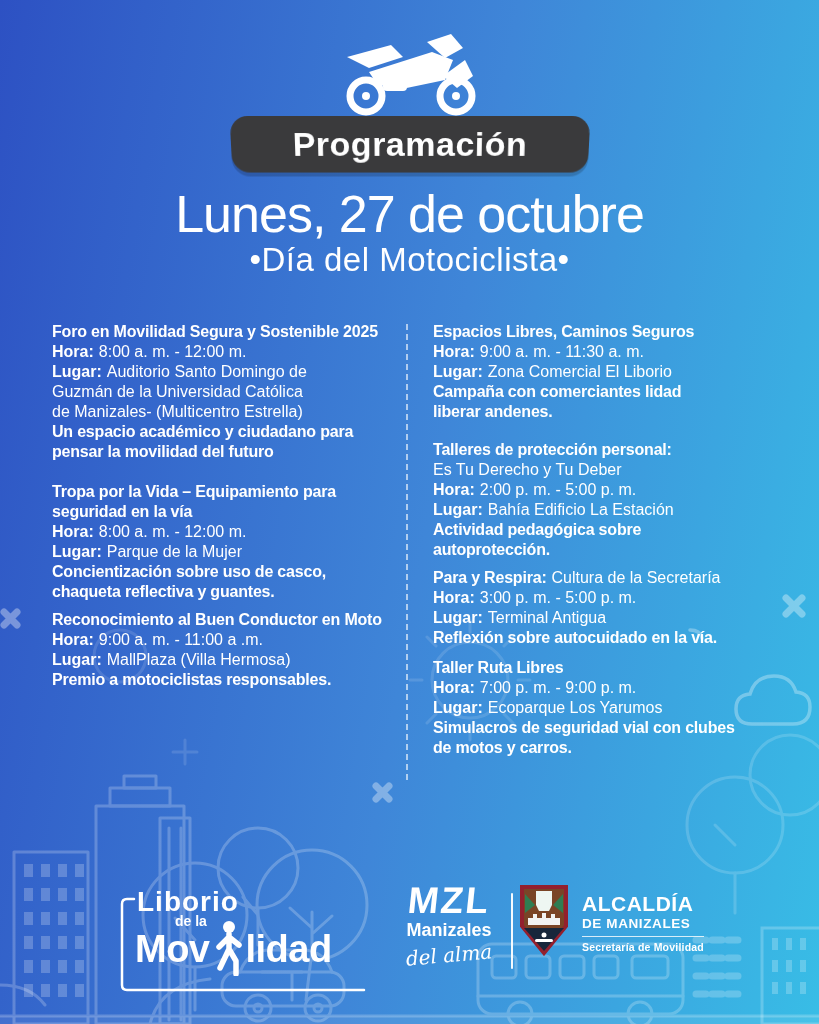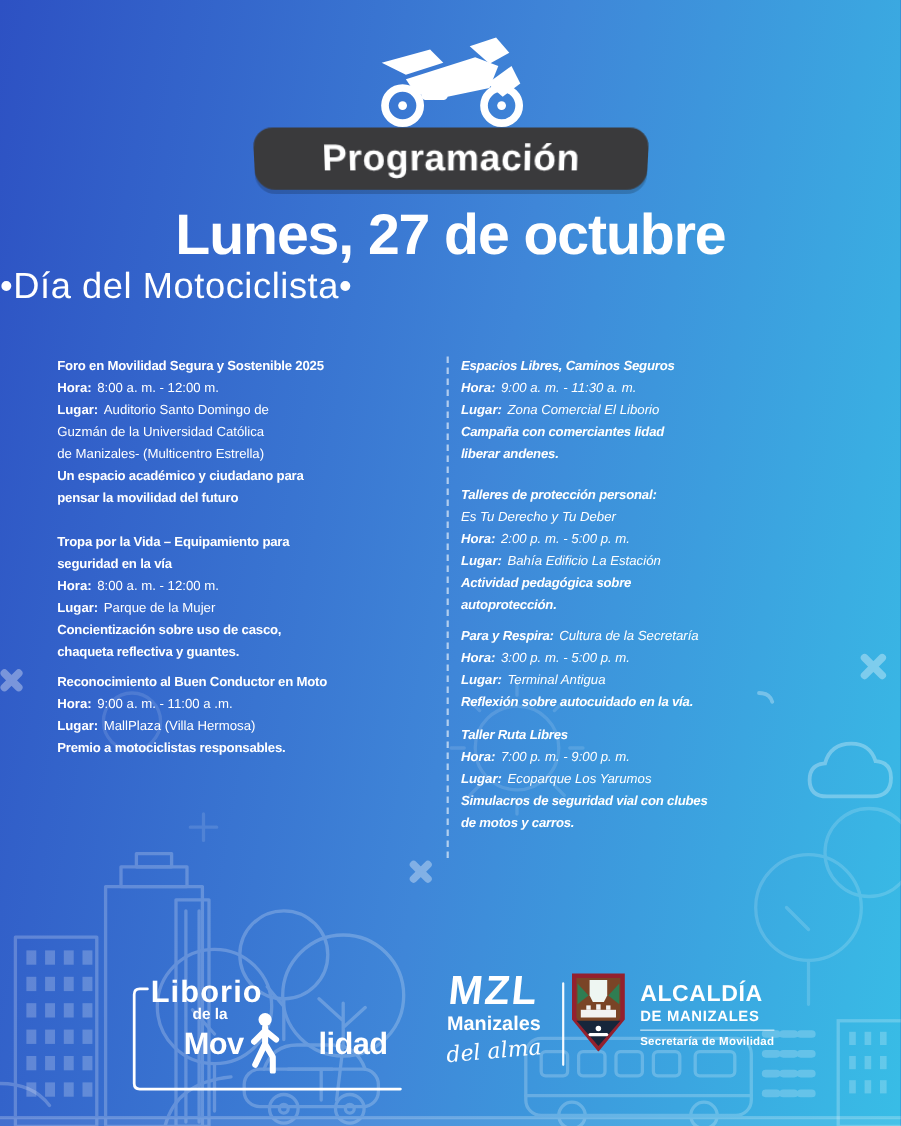--- a/index.html
+++ b/index.html
@@ -13,48 +13,48 @@
   
   .moto{position:absolute;left:50%;top:32px;transform:translateX(-50%);}
   .badge{
     position:absolute;left:50%;top:116px;transform:translateX(-50%) perspective(420px) rotateX(-7deg);
     width:358px;height:57px;background:#3a3a3c;border-radius:18px;
     display:flex;align-items:center;justify-content:center;
     box-shadow:0 4px 0 rgba(0,0,0,.18);
   }
   .badge-text{font-size:34px;font-weight:700;letter-spacing:.5px;}
   .title{position:absolute;left:0;right:0;top:184px;text-align:center;
-    font-size:52px;font-weight:700;letter-spacing:-1px;}
-  .subtitle{position:absolute;left:0;right:0;top:241px;text-align:left;
+    font-size:52px;font-weight:400;letter-spacing:-1px;}
+  .subtitle{position:absolute;left:0;right:0;top:241px;text-align:center;
     font-size:33px;font-weight:400;letter-spacing:.5px;}
   
-  .col{position:absolute;top:322px;font-size:12px;line-height:20px;}
+  .col{position:absolute;top:322px;font-size:16px;line-height:20px;}
   .col-left{left:52px;width:352px;}
-  .col-right{left:419px;width:360px;font-style:italic;}
+  .col-right{left:433px;width:360px;}
   .v-divider{position:absolute;left:406px;top:324px;height:456px;width:0;
     border-left:2px dashed rgba(255,255,255,.6);}
   .event{margin-bottom:20px;}
   .col-left .event:nth-child(2){margin-bottom:8px;}
   .col-left .event:nth-child(3){margin-bottom:14px;}
   .col-right .event:nth-child(1){margin-bottom:18px;}
   .col-right .event:nth-child(2){margin-bottom:8px;}
   .col-right .event:nth-child(3){margin-bottom:10px;}
   .heading{font-weight:700;white-space:pre-line;letter-spacing:-.2px;}
   .extra-block{display:block;font-weight:400;letter-spacing:0;}
   .extra-inline{font-weight:400;margin-left:5px;letter-spacing:0;}
   .line .lbl{font-weight:700;margin-right:5px;}
   .line .val{font-weight:400;white-space:pre-line;}
   .note{font-weight:700;white-space:pre-line;letter-spacing:-.2px;}
   
   .semana{position:absolute;left:118px;top:872px;width:254px;height:122px;}
   .semana .bracket{position:absolute;left:0;top:0;}
   .semana .w1{position:absolute;left:19px;top:14px;font-size:28px;font-weight:600;letter-spacing:1px;}
   .semana .w2{position:absolute;left:57px;top:41px;font-size:14px;font-weight:600;}
   .semana .row3{position:absolute;left:17px;top:48px;display:flex;align-items:flex-end;}
-  .semana .big{font-size:28px;font-weight:800;letter-spacing:-.5px;line-height:50px;margin-left:32px;}
+  .semana .big{font-size:38px;font-weight:800;letter-spacing:-.5px;line-height:50px;}
   .semana .person{margin:0 2px -2px 2px;}
   .mzl{position:absolute;left:388px;top:882px;width:122px;text-align:center;}
   .mzl .acr{font-size:37px;font-weight:800;letter-spacing:2px;line-height:38px;transform:skewX(-6deg);}
   .mzl .name{font-size:18px;font-weight:700;margin-top:0;}
   .mzl .tag{font-family:"DejaVu Serif",serif;font-style:italic;font-size:20px;margin-top:2px;transform:rotate(-5deg);}
   .logo-sep{position:absolute;left:511px;top:893px;width:2px;height:76px;background:rgba(255,255,255,.95);border-radius:2px;}
   .crest{position:absolute;left:519px;top:884px;}
   .alcaldia{position:absolute;left:582px;top:892px;width:150px;}
   .alcaldia .l1{font-size:21px;font-weight:800;letter-spacing:.5px;line-height:23px;}
   .alcaldia .l2{font-size:13.5px;font-weight:700;letter-spacing:.6px;margin-top:1px;}

